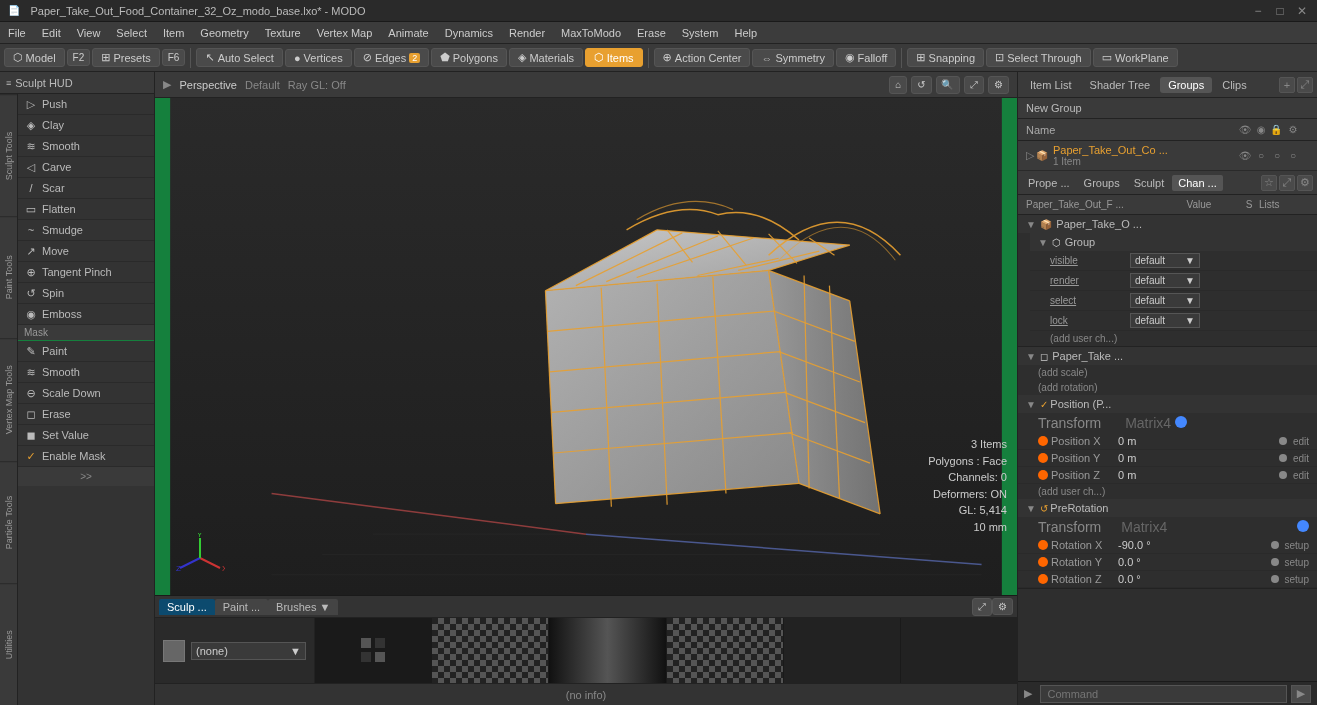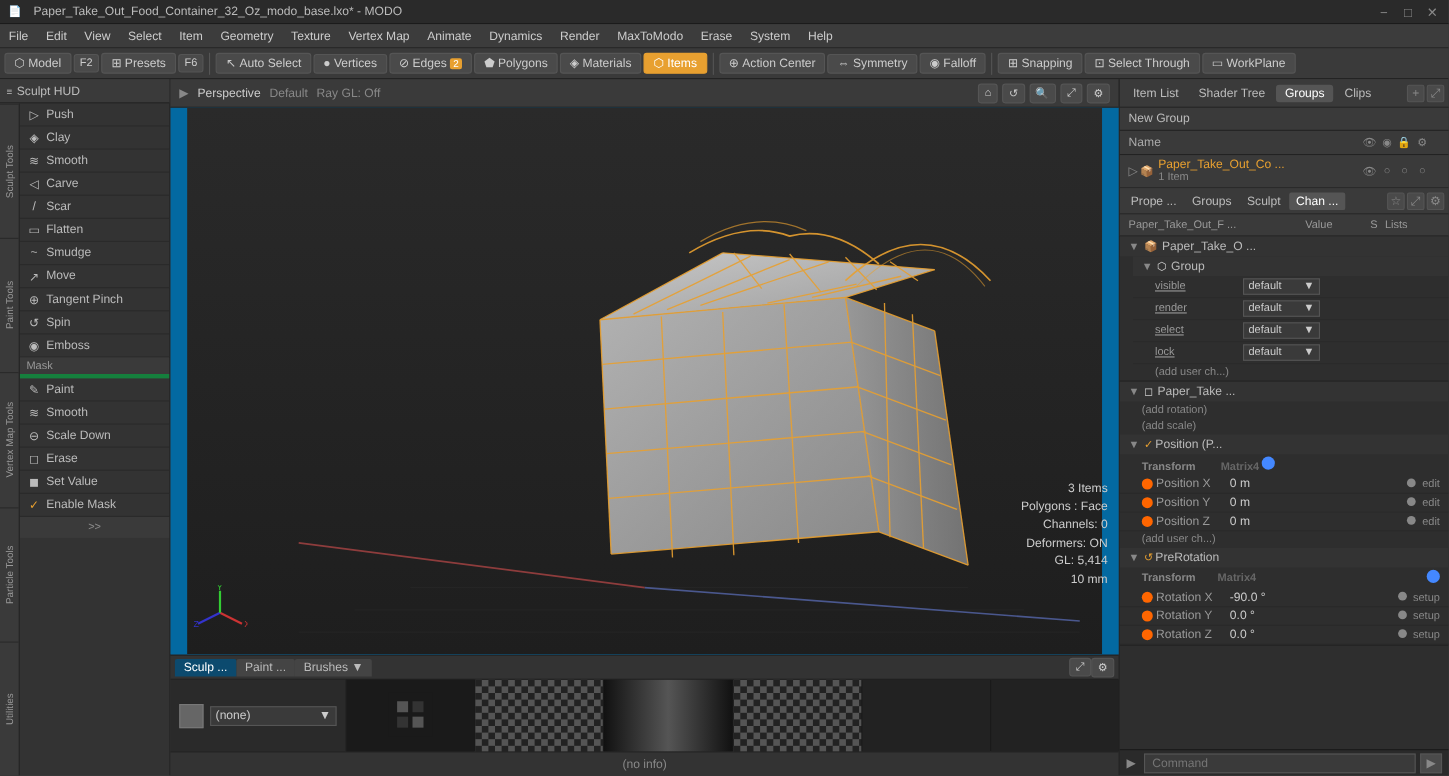--- a/index.html
+++ b/index.html
@@ -27,28 +27,28 @@
 
     
     #left-sidebar { width: 155px; background: #333; border-right: 1px solid #222; display: flex; flex-direction: column; }
     #sculpt-hud { height: 22px; background: #3a3a3a; display: flex; align-items: center; padding: 0 6px; border-bottom: 1px solid #222; font-size: 11px; color: #bbb; }
     #left-tools-area { display: flex; flex: 1; }
     #tool-labels { width: 18px; background: #3a3a3a; display: flex; flex-direction: column; border-right: 1px solid #222; }
     .vert-label { writing-mode: vertical-rl; transform: rotate(180deg); font-size: 9px; color: #999; padding: 6px 2px; border-bottom: 1px solid #2a2a2a; flex: 1; display: flex; align-items: center; justify-content: center; }
     #tool-list { flex: 1; overflow-y: auto; }
     .tool-entry { display: flex; align-items: center; padding: 3px 6px; cursor: pointer; border-bottom: 1px solid #2a2a2a; gap: 4px; font-size: 11px; color: #bbb; }
     .tool-icon { width: 14px; height: 14px; display: flex; align-items: center; justify-content: center; }
-    .mask-section { background: #3a3a3a; padding: 2px 6px; font-size: 10px; color: #999; border-bottom: 4px solid #15803d; }
+    .mask-section { background: #3a3a3a; padding: 2px 6px; font-size: 10px; color: #999; border-bottom: 1px solid #15803d; }
 
     
     #viewport-area { flex: 1; display: flex; flex-direction: column; background: #2a2a2a; }
     #viewport-header { height: 26px; background: #3a3a3a; display: flex; align-items: center; justify-content: space-between; padding: 0 8px; border-bottom: 1px solid #222; }
     #viewport-header-left { display: flex; align-items: center; gap: 8px; font-size: 11px; color: #ccc; }
     #viewport-header-right { display: flex; gap: 4px; }
-    #viewport { flex: 1; background: #0369a1; position: relative; }
+    #viewport { flex: 1; background: #15803d; position: relative; }
     #viewport-canvas { width: 100%; height: 100%; position: relative; overflow: hidden; }
     
     
     #viewport-stats { position: absolute; bottom: 60px; right: 10px; text-align: right; font-size: 11px; color: #ccc; line-height: 1.5; }
     
     
     #viewport-axes { position: absolute; bottom: 10px; left: 20px; }
     .vp-tab { padding: 2px 8px; background: #444; border-radius: 2px 2px 0 0; font-size: 11px; color: #bbb; cursor: pointer; }
     .vp-tab.active { background: #0c4a6e; color: #fff; }
 
@@ -101,21 +101,21 @@
     ::-webkit-scrollbar-track { background: #2a2a2a; }
     ::-webkit-scrollbar-thumb { background: #555; border-radius: 3px; }
     .orange-icon { color: #e8a030; }
     
     #info-bar { height: 22px; background: #333; border-top: 1px solid #222; display: flex; align-items: center; justify-content: center; font-size: 11px; color: #888; }
     .rp-icon { width: 16px; height: 16px; display: flex; align-items: center; justify-content: center; cursor: pointer; color: #888; font-size: 11px; background: #4a4a4a; border: 1px solid #555; border-radius: 2px; }
     
     .scene-row-icons { display: flex; gap: 2px; width: 80px; justify-content: center; }
     .s-icon { width: 14px; height: 14px; display: flex; align-items: center; justify-content: center; color: #888; font-size: 10px; cursor: pointer; }
 
-    .transform-label { font-size: 10px; color: #888; padding: 2px 8px 2px 20px; font-weight: bold; }
+    .transform-label { font-size: 14px; color: #888; padding: 2px 8px 2px 20px; }
     
     .blue-circle { width: 12px; height: 12px; border-radius: 50%; background: #4488ff; display: inline-block; cursor: pointer; }
     .orange-circle { width: 10px; height: 10px; border-radius: 50%; background: #ff6600; display: inline-block; cursor: pointer; }
     
     
     #command-bar { height: 24px; background: #2a2a2a; border-top: 1px solid #1a1a1a; display: flex; align-items: center; padding: 0 6px; gap: 4px; }
     #command-input { flex: 1; background: #3a3a3a; border: 1px solid #555; color: #ccc; padding: 2px 6px; font-size: 11px; height: 18px; }
     .cmd-btn { width: 20px; height: 18px; background: #4a4a4a; border: 1px solid #555; color: #888; display: flex; align-items: center; justify-content: center; cursor: pointer; font-size: 11px; }
   </style>
 </head>
@@ -588,22 +588,22 @@
           <div class="prop-action">(add user ch...)</div>
         </div>
       </div>
 
       <div class="prop-section">
         <div class="prop-section-header">
           <span class="prop-section-triangle">▼</span>
           <span style="font-size:10px;margin-right:4px;">◻</span>
           <span class="prop-section-name">Paper_Take ...</span>
         </div>
+        <div class="prop-action">(add scale)</div>
         <div class="prop-action">(add rotation)</div>
-        <div class="prop-action">(add scale)</div>
 
         <div class="prop-section-header">
           <span class="prop-section-triangle">▼</span>
           <span class="orange-icon" style="font-size:10px;margin-right:2px;">✓</span>
           <span class="prop-section-name">Position (P...</span>
         </div>
         <div class="transform-label">
           <span>Transform</span>
           <span style="margin-left:20px;color:#666;">Matrix4</span>
           <span style="margin-left:auto;">

